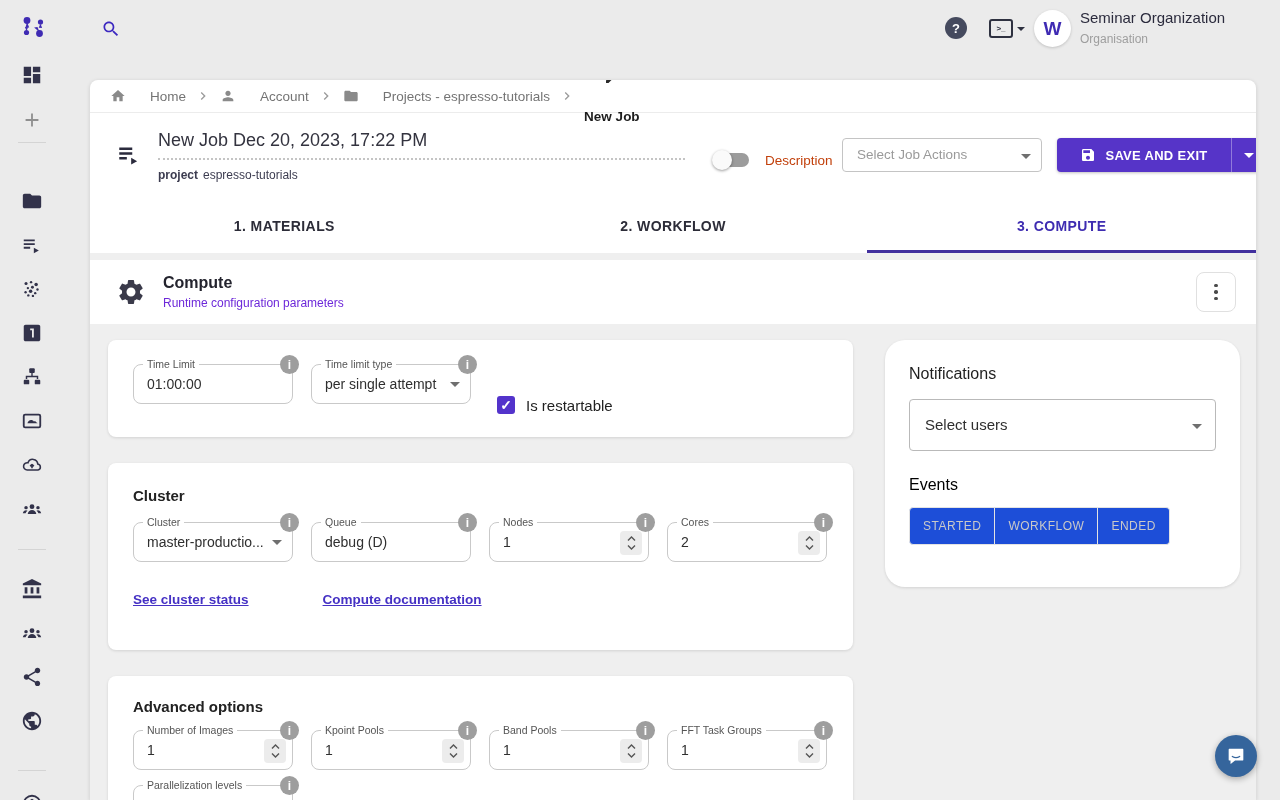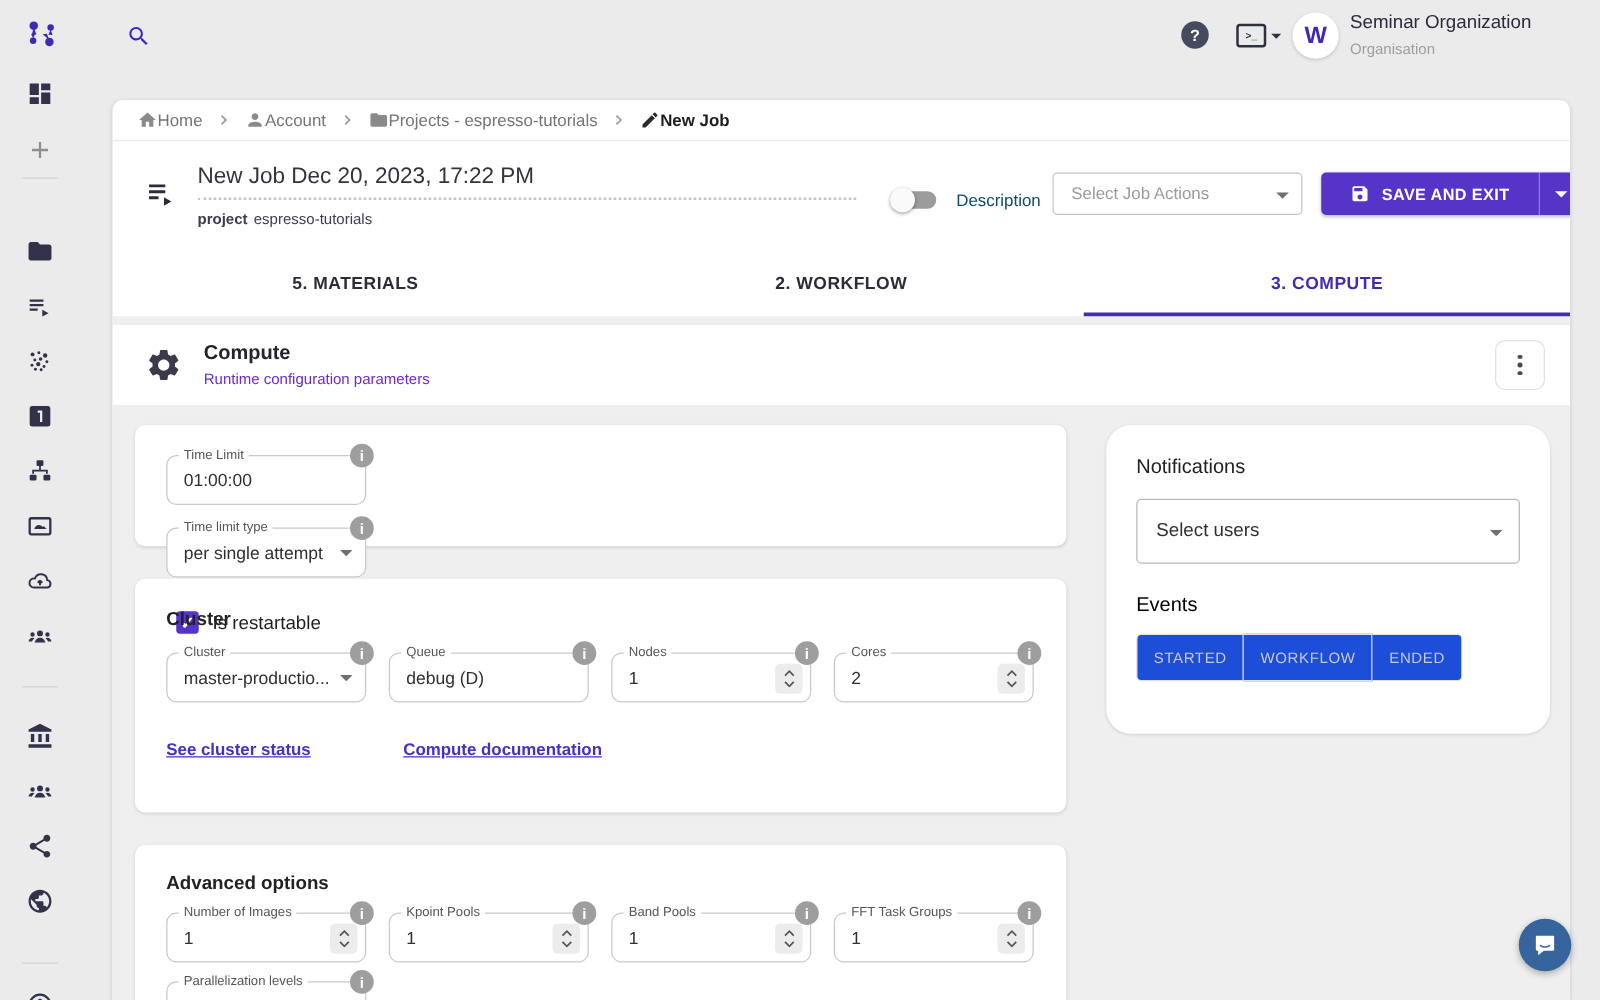--- a/index.html
+++ b/index.html
@@ -21,34 +21,34 @@
 
   
   .side-ic { position:absolute; left:21px; width:22px; height:22px; color:#32324a; cursor:pointer; }
   .side-ic.gray { color:#8f8f8f; }
   .side-div { position:absolute; left:18px; width:28px; border-top:1px solid #d4d4d4; }
 
   
   .panel { position:absolute; left:90px; top:80px; width:1166px; height:720px; background:#fff; border-radius:8px 8px 0 0; box-shadow:0 1px 4px rgba(0,0,0,.14); overflow:hidden; }
 
   .crumbs { height:33px; display:flex; align-items:center; padding:0 20px; border-bottom:1px solid #ececec; gap:9px; }
-  .crumb { display:flex; align-items:center; gap:0; font-size:13.5px; color:#747474; cursor:pointer; }
+  .crumb { display:flex; align-items:center; gap:24px; font-size:13.5px; color:#747474; cursor:pointer; }
   .crumb svg { width:16px; height:16px; color:#8a8a8a; }
-  .crumb.current { color:#1d1d1d; font-weight:bold; cursor:default; }
+  .crumb.current { color:#1d1d1d; font-weight:bold; cursor:default;flex-direction:column; }
   .crumb.current svg { color:#2a2a2a; }
   .crumb-sep { width:16px; height:16px; color:#9b9b9b; }
 
   .jobhead { position:relative; height:85px; }
   .jobs-ic { position:absolute; left:26px; top:28px; width:26px; height:26px; color:#2b2b3d; }
   .jtitle { position:absolute; left:68px; top:17px; width:527px; font-size:18px; color:#33333f; padding-bottom:7px; border-bottom:2px dotted #c4c4c4; cursor:text; white-space:nowrap; }
   .jproj { position:absolute; left:68px; top:55px; font-size:12px; color:#3c3c50; }
   .jproj b { margin-right:5px; }
   .toggle { position:absolute; left:625px; top:40px; width:34px; height:14px; border-radius:7px; background:#9c9c9c; cursor:pointer; }
   .toggle .knob { position:absolute; left:-3px; top:-3px; width:20px; height:20px; border-radius:50%; background:#fafafa; box-shadow:0 1px 3px rgba(0,0,0,.4); }
-  .toggle-lbl { position:absolute; left:675px; top:40px; font-size:13.5px; color:#0c4a6e; }
+  .toggle-lbl { position:absolute; left:675px; top:40px; font-size:13.5px; color:#c2410c; }
   .jactions { position:absolute; left:752px; top:25px; width:200px; height:34px; border:1px solid #c4c4c4; border-radius:4px; font-size:13.5px; color:#9a9a9a; line-height:32px; padding-left:14px; cursor:pointer; background:#fff; }
   .jactions .caret { top:15px; }
   .savebtn { position:absolute; left:967px; top:25px; width:208px; height:34px; background:#5634c8; border-radius:4px; display:flex; align-items:center; color:#fff; box-shadow:0 1px 3px rgba(0,0,0,.25); cursor:pointer; }
   .savebtn .sv-main { flex:1; display:flex; align-items:center; justify-content:center; gap:9px; font-size:13px; font-weight:bold; letter-spacing:.3px; }
   .savebtn svg { width:16px; height:16px; }
   .sv-split { width:34px; height:100%; border-left:1px solid rgba(255,255,255,.35); display:flex; align-items:center; justify-content:center; }
   .tri-dn-w { width:0; height:0; border-left:5px solid transparent; border-right:5px solid transparent; border-top:5px solid #fff; }
 
   .tabs { height:55px; display:flex; }
   .tab { flex:1; display:flex; align-items:center; justify-content:center; font-size:14px; font-weight:bold; letter-spacing:.4px; color:#2c2c38; position:relative; cursor:pointer; }
@@ -69,21 +69,21 @@
   .card-title { font-size:15px; font-weight:bold; color:#222; }
 
   .field { position:relative; width:160px; height:40px; border:1px solid #c9c9c9; border-radius:8px; background:#fff; cursor:text; }
   .flabel { position:absolute; top:-7px; left:9px; font-size:10.5px; color:#555; background:#fff; padding:0 4px; white-space:nowrap; }
   .fvalue { display:block; line-height:38px; padding-left:13px; padding-right:28px; font-size:14px; color:#2f2f2f; white-space:nowrap; overflow:hidden; }
   .info { position:absolute; top:-10px; right:-7px; width:19px; height:19px; border-radius:50%; background:#9e9e9e; color:#fff; font-size:12px; font-weight:bold; display:flex; align-items:center; justify-content:center; cursor:pointer; }
   .info::after { content:"i"; }
   .caret { position:absolute; right:10px; top:17px; width:0; height:0; border-left:5px solid transparent; border-right:5px solid transparent; border-top:5px solid #6f6f6f; }
   .stepper { position:absolute; right:6px; top:8px; width:22px; height:24px; background:#ececec; border-radius:4px; display:flex; flex-direction:column; align-items:center; justify-content:center; gap:2px; cursor:pointer; color:#555; }
 
-  .row1 { display:flex; gap:18px; padding:24px 0 0 25px; height:97px;flex-direction:column; }
+  .row1 { display:flex; gap:18px; padding:24px 0 0 25px; height:97px; }
   .chkrow { display:flex; align-items:center; gap:11px; margin-left:8px; margin-top:9px; }
   .chk { width:18px; height:18px; border-radius:3px; background:#5333cb; color:#fff; font-size:14px; font-weight:bold; display:flex; align-items:center; justify-content:center; cursor:pointer; }
   .chk::after { content:"✓"; }
   .chk-lbl { font-size:15px; color:#1f1f1f; }
 
   .card2 { height:187px; padding:24px 25px 0; margin-top:26px; }
   .frow { display:flex; gap:18px; margin-top:18px; }
   .links { display:flex; gap:74px; margin-top:30px; }
   .lnk { font-size:13.5px; font-weight:bold; color:#4531c4; text-decoration:underline; cursor:pointer; }
 
@@ -261,21 +261,21 @@
           </svg>
         <span>SAVE AND EXIT</span>
       </span>
       <span class="sv-split">
           <span class="tri-dn-w"></span>
         </span>
     </div>
   </div>
 
   <div class="tabs">
-    <div class="tab">5. MATERIALS</div>
+    <div class="tab">1. MATERIALS</div>
     <div class="tab">2. WORKFLOW</div>
     <div class="tab active">3. COMPUTE</div>
   </div>
 
   <div class="content">
     <div class="sechead">
       <svg class="gear" viewBox="0 0 24 24" fill="currentColor">
           <path d="M19.14 12.94c.04-.3.06-.61.06-.94 0-.32-.02-.64-.07-.94l2.03-1.58c.18-.14.23-.41.12-.61l-1.92-3.32c-.12-.22-.37-.29-.59-.22l-2.39.96c-.5-.38-1.03-.7-1.62-.94l-.36-2.54c-.04-.24-.24-.41-.48-.41h-3.84c-.24 0-.43.17-.47.41l-.36 2.54c-.59.24-1.13.57-1.62.94l-2.39-.96c-.22-.08-.47 0-.59.22L2.74 8.87c-.12.21-.08.47.12.61l2.03 1.58c-.05.3-.09.63-.09.94s.02.64.07.94l-2.03 1.58c-.18.14-.23.41-.12.61l1.92 3.32c.12.22.37.29.59.22l2.39-.96c.5.38 1.03.7 1.62.94l.36 2.54c.05.24.24.41.48.41h3.84c.24 0 .44-.17.47-.41l.36-2.54c.59-.24 1.13-.56 1.62-.94l2.39.96c.22.08.47 0 .59-.22l1.92-3.32c.12-.22.07-.47-.12-.61l-2.01-1.58zM12 15.6c-1.98 0-3.6-1.62-3.6-3.6s1.62-3.6 3.6-3.6 3.6 1.62 3.6 3.6-1.62 3.6-3.6 3.6z"></path>
         </svg>
       <div class="txt">

